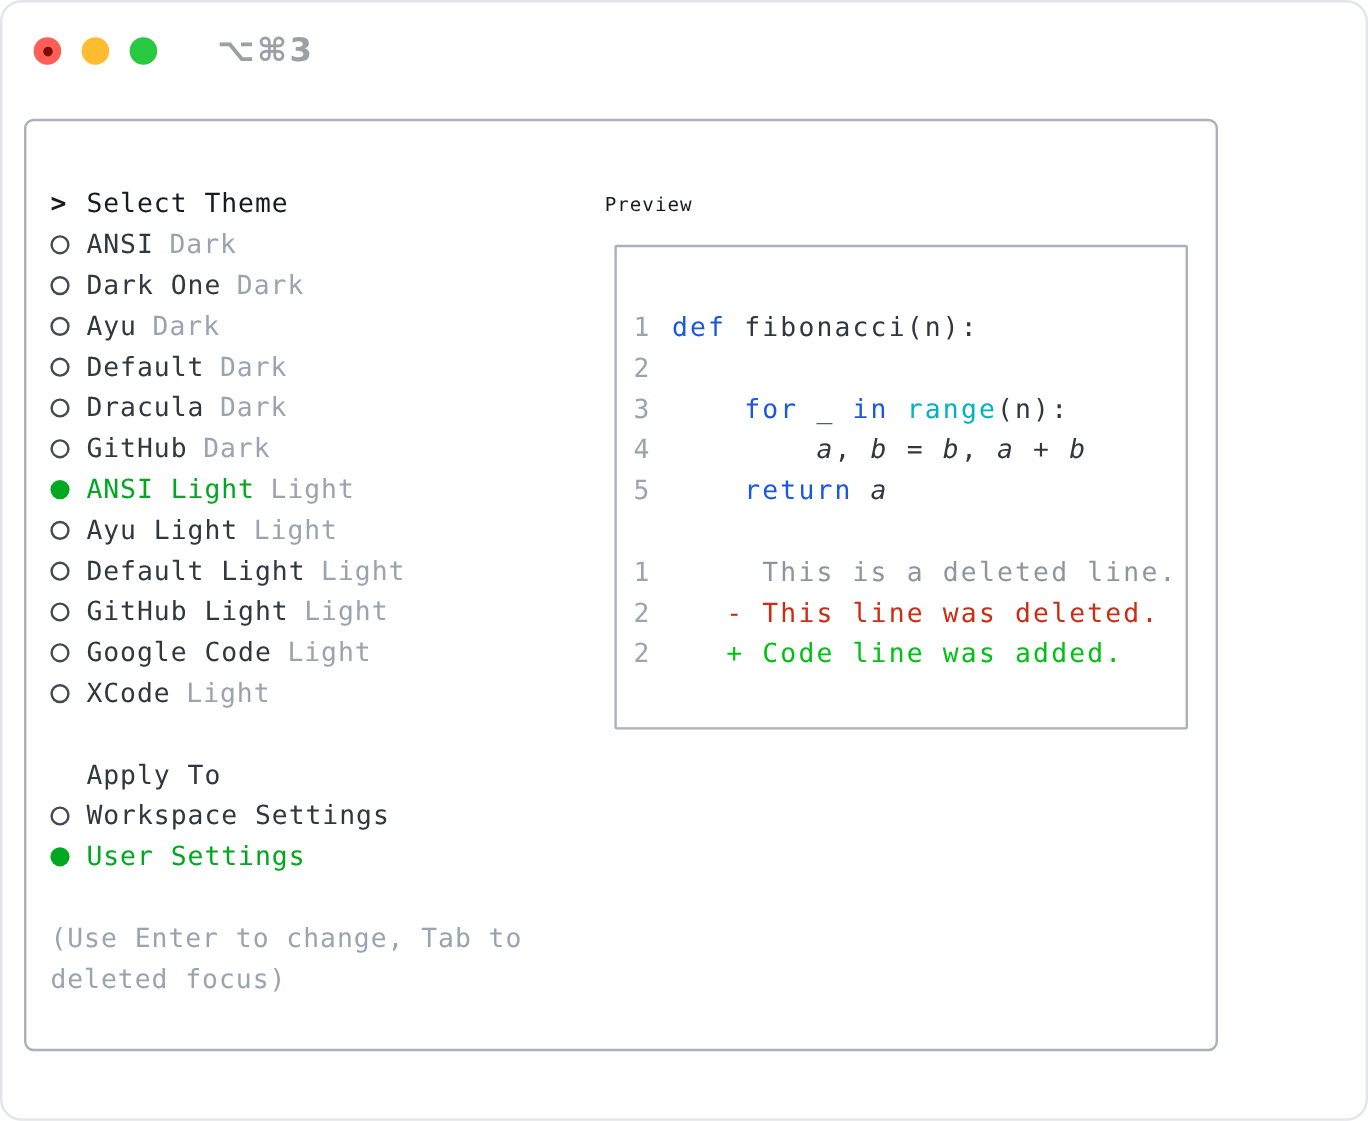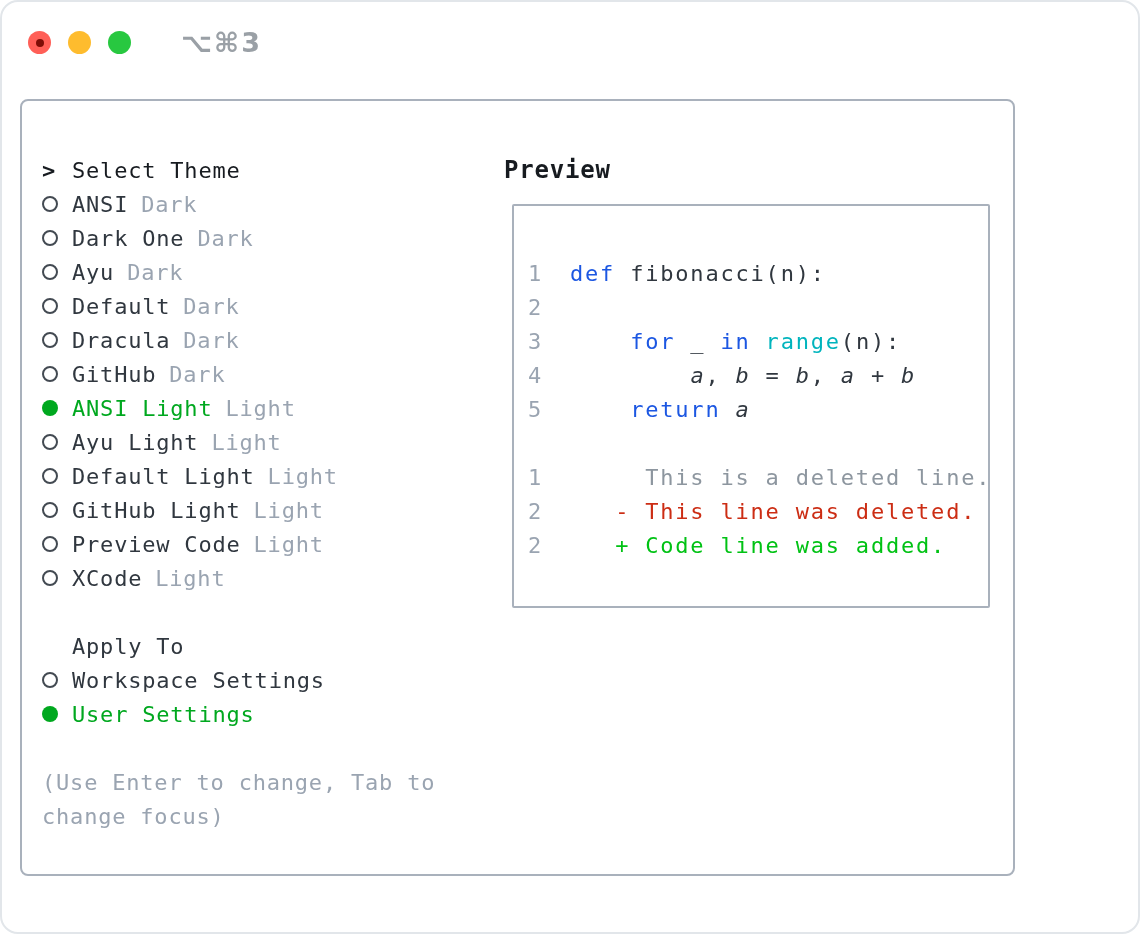--- a/index.html
+++ b/index.html
@@ -33,25 +33,25 @@
   .bullet.selected{border:none;background:var(--green)}
   .theme-name{color:var(--dark)}
   .theme-name.selected{color:var(--green)}
   .theme-variant{color:var(--muted);margin-left:13px}
   .indent{display:inline-block;width:30px}
   .option-label{color:var(--dark)}
   .option-label.selected{color:var(--green)}
   .hint{color:var(--muted)}
 
   
-  .preview-heading{position:absolute;left:482px;top:52px;height:34px;display:flex;align-items:center;font-size:24px;font-weight:bold;letter-spacing:.8px;color:var(--heading)}
+  .preview-heading{position:absolute;left:482px;top:52px;height:34px;display:flex;align-items:center;font-size:16px;font-weight:normal;letter-spacing:.8px;color:var(--heading)}
   .preview-box{position:absolute;left:490px;top:103px;width:478px;height:404px;border:2px solid var(--border);border-radius:2px;background:#fff;padding:50px 0 0 14px;font-size:22px;letter-spacing:1.8px}
   .code-row{height:34px;display:flex;align-items:center;white-space:pre}
   .lineno{color:var(--muted);width:22px;flex:none}
-  .code-content{margin-left:20px}
+  .code-content{margin-left:10px}
   .c-plain{color:var(--dark)}
   .c-keyword{color:var(--blue)}
   .c-builtin{color:var(--cyan)}
   .c-number{color:var(--green)}
   .c-var{color:var(--dark);font-style:italic}
   .c-context{color:var(--ctx)}
   .c-deleted{color:var(--red)}
   .c-added{color:var(--brightgreen)}
 </style>
 </head>
@@ -76,34 +76,34 @@
           <div class="row"><span class="bullet"></span><span class="theme-name">ANSI</span><span class="theme-variant">Dark</span></div>
           <div class="row"><span class="bullet"></span><span class="theme-name">Dark One</span><span class="theme-variant">Dark</span></div>
           <div class="row"><span class="bullet"></span><span class="theme-name">Ayu</span><span class="theme-variant">Dark</span></div>
           <div class="row"><span class="bullet"></span><span class="theme-name">Default</span><span class="theme-variant">Dark</span></div>
           <div class="row"><span class="bullet"></span><span class="theme-name">Dracula</span><span class="theme-variant">Dark</span></div>
           <div class="row"><span class="bullet"></span><span class="theme-name">GitHub</span><span class="theme-variant">Dark</span></div>
           <div class="row"><span class="bullet selected"></span><span class="theme-name selected">ANSI Light</span><span class="theme-variant">Light</span></div>
           <div class="row"><span class="bullet"></span><span class="theme-name">Ayu Light</span><span class="theme-variant">Light</span></div>
           <div class="row"><span class="bullet"></span><span class="theme-name">Default Light</span><span class="theme-variant">Light</span></div>
           <div class="row"><span class="bullet"></span><span class="theme-name">GitHub Light</span><span class="theme-variant">Light</span></div>
-          <div class="row"><span class="bullet"></span><span class="theme-name">Preview Code</span><span class="theme-variant">Light</span></div>
+          <div class="row"><span class="bullet"></span><span class="theme-name">Google Code</span><span class="theme-variant">Light</span></div>
           <div class="row"><span class="bullet"></span><span class="theme-name">XCode</span><span class="theme-variant">Light</span></div>
         </div>
       <div class="row"></div>
       <div class="row">
         <span class="indent"></span><span>Apply To</span>
       </div>
       <div id="apply-options">
           <div class="row"><span class="bullet"></span><span class="option-label">Workspace Settings</span></div>
           <div class="row"><span class="bullet selected"></span><span class="option-label selected">User Settings</span></div>
         </div>
       <div class="row"></div>
       <div class="row hint">(Use Enter to change, Tab to</div>
-      <div class="row hint">change focus)</div>
+      <div class="row hint">deleted focus)</div>
     </div>
 
     <div class="preview-heading">Preview</div>
     <div class="preview-box">
       <div id="code-lines">
           <div class="code-row"><span class="lineno">1</span><span class="code-content"><span class="c-keyword">def</span><span class="c-plain"> fibonacci(n):</span></span></div>
           <div class="code-row"><span class="lineno">2</span></div>
           <div class="code-row"><span class="lineno">3</span><span class="code-content"><span class="c-plain">    </span><span class="c-keyword">for</span><span class="c-plain"> _ </span><span class="c-keyword">in</span><span class="c-plain"> </span><span class="c-builtin">range</span><span class="c-plain">(n):</span></span></div>
           <div class="code-row"><span class="lineno">4</span><span class="code-content"><span class="c-plain">        </span><span class="c-var">a</span><span class="c-plain">, </span><span class="c-var">b</span><span class="c-plain"> = </span><span class="c-var">b</span><span class="c-plain">, </span><span class="c-var">a</span><span class="c-plain"> + </span><span class="c-var">b</span></span></div>
           <div class="code-row"><span class="lineno">5</span><span class="code-content"><span class="c-plain">    </span><span class="c-keyword">return</span><span class="c-plain"> </span><span class="c-var">a</span></span></div>

